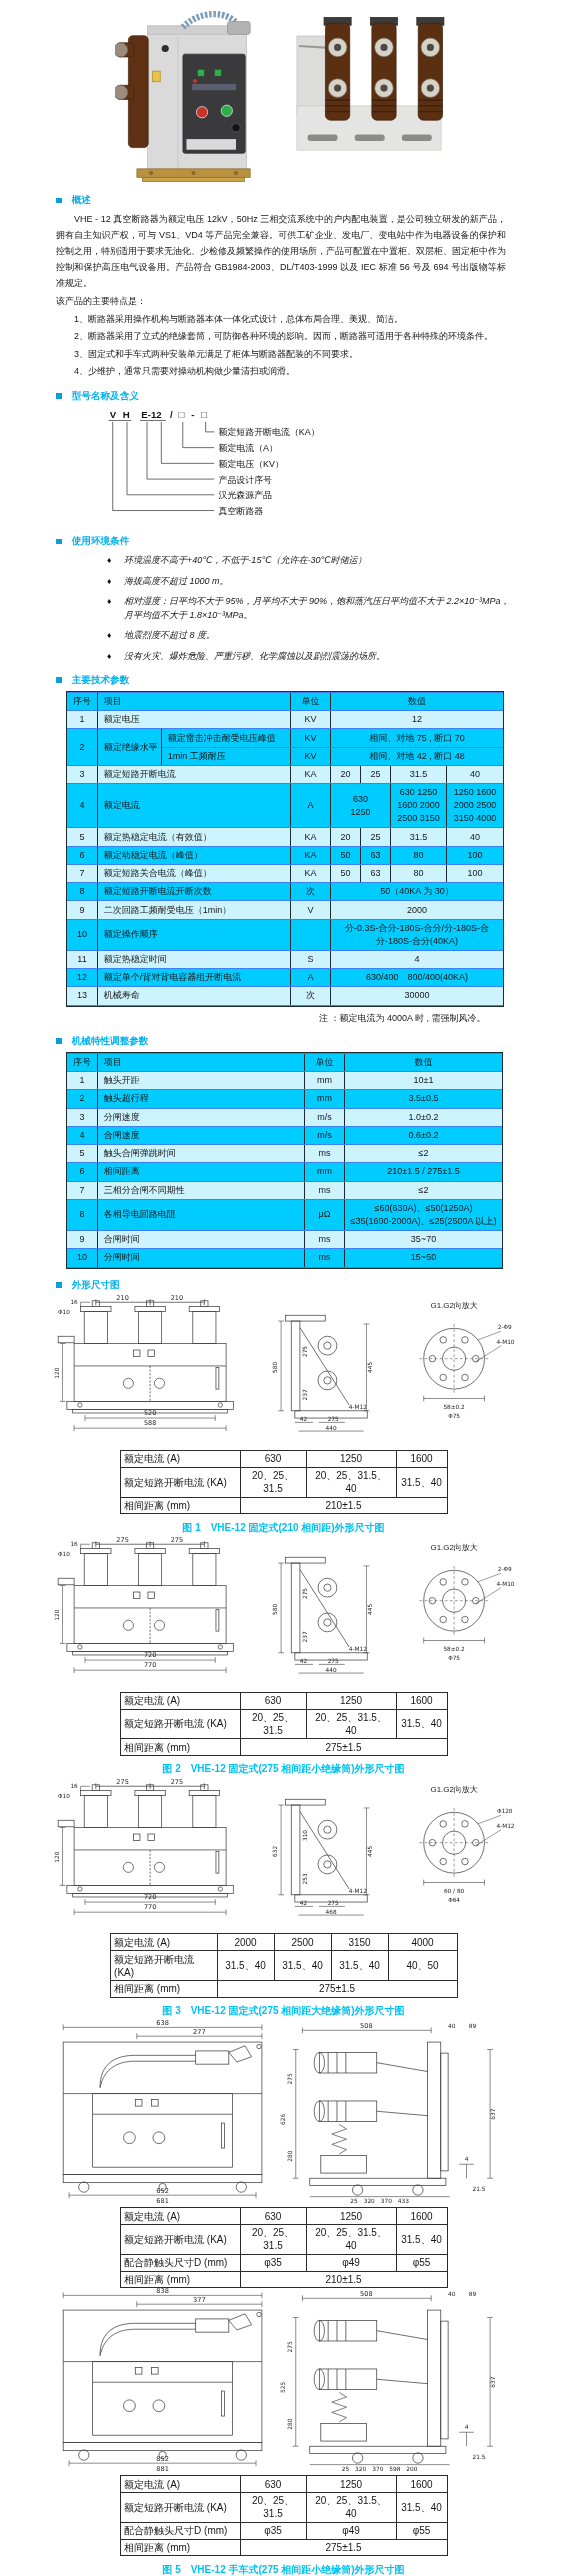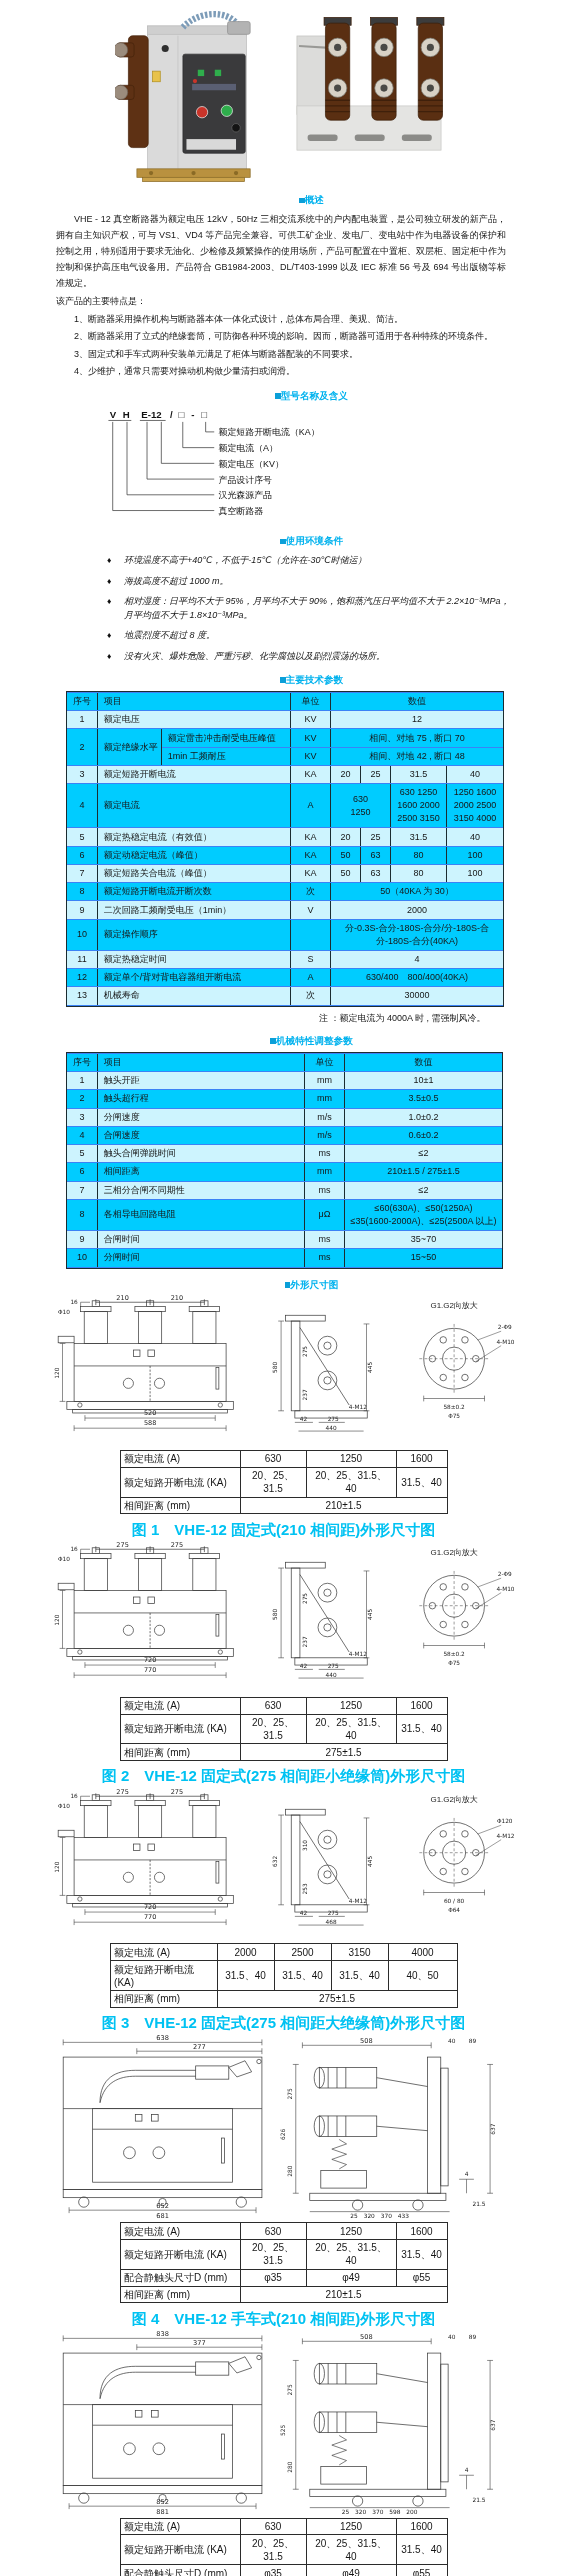--- a/index.html
+++ b/index.html
@@ -1,21 +1,21 @@
 <!DOCTYPE html>
 <html style="font-size:11.4px"><head>
 <meta charset="utf-8">
 <style>
   html,body{margin:0;padding:0;background:#fff;}
   body{font-family:"Liberation Sans","DejaVu Sans",sans-serif;color:#161616;}
   .page{width:567px;margin:0 auto;background:#fff;overflow:hidden;}
   
   .photos{display:flex;justify-content:center;align-items:flex-start;gap:21.4px;padding:5.7px 0 1.4px;}
   
-  .sec-h{display:flex;align-items:center;gap:0;font-size:9.6px;font-weight:bold;color:#00b2ee;margin:10px 0 3.6px 56px;justify-content:center;}
+  .sec-h{display:flex;align-items:center;gap:10px;font-size:9.6px;font-weight:bold;color:#00b2ee;margin:10px 0 3.6px 56px;}
   .sec-h .sq{width:5.7px;height:5.7px;background:#0b9fd8;flex:0 0 auto;}
   .para{margin:1.4px 61px 1.4px 56px;font-size:9px;line-height:1.8;text-align:justify;}
   .ind{text-indent:2em;}
   ul.diamond{list-style:none;margin:4.3px 0 2.9px 107px;padding:0;font-size:9px;line-height:1.55;}
   ul.diamond li{margin:6.4px 0;position:relative;padding-left:17px;max-width:386px;font-style:italic;}
   ul.diamond li::before{content:"♦";position:absolute;left:0;top:0;font-size:8.6px;color:#111;}
   
   table.t{border-collapse:separate;border-spacing:0 1.4px;background:#3b82f6;border:1.4px solid #1c2c30;margin:4.3px 0 0 66px;table-layout:fixed;}
   table.t td{border-right:1px solid #1c2c30;padding:2.1px 2.9px;text-align:center;font-size:9px;line-height:1.45;overflow:hidden;}
   table.t td:last-child{border-right:none;}
@@ -23,21 +23,21 @@
   tr.c td{background:#00ccff;}
   tr.p td{background:#cdf4fe;}
   .stack span{display:block;}
   .note{margin:5px 0 0 319px;font-size:9px;}
   
   .figure{margin-top:0;}
   .fig-svg{display:block;margin:0 auto;}
   table.ft{border-collapse:collapse;margin:2.9px auto 0;table-layout:fixed;}
   table.ft td{border:0.7px solid #2b2b2b;font-size:10px;padding:1.4px 3.6px;text-align:center;line-height:1.3;}
   table.ft td.l{text-align:left;}
-  .figcap{text-align:center;color:#00c2f2;font-size:15px;font-weight:bold;margin:6.4px 0 2.1px;}
+  .figcap{text-align:center;color:#00c2f2;font-size:10px;font-weight:bold;margin:6.4px 0 2.1px;}
   
   text.dim{font-size:9px;fill:#222;text-anchor:middle;font-family:"DejaVu Sans",sans-serif;}
   text.dims{font-size:8px;fill:#222;text-anchor:middle;font-family:"DejaVu Sans",sans-serif;}
   text.dtit{font-size:11px;fill:#222;text-anchor:middle;font-family:"Liberation Sans",sans-serif;}
   text.code{font-size:13.5px;font-weight:bold;fill:#111;}
   text.mlabel{font-size:12.5px;fill:#111;}
   .hidden-defs{position:absolute;width:0;height:0;overflow:hidden;}
 </style>
 </head>
 <body>
@@ -716,21 +716,20 @@
               <td>φ35</td>
               <td>φ49</td>
               <td>φ55</td>
             </tr>
         <tr>
               <td class="l">相间距离 (mm)</td>
               <td colspan="3">210±1.5</td>
             </tr>
       </tbody>
         </table>
-      <div class="figcap">图 4　VHE-12 手车式(210 相间距)外形尺寸图</div>
     </div>
 
     <div class="figure">
       <svg class="fig-svg" width="472" height="184" viewBox="0 0 640 250">
         <use href="#sym-cart"></use>
         <text class="dim" x="155" y="7">838</text>
         <text class="dim" x="205" y="19">377</text>
         <text class="dim" x="155" y="235">852</text>
         <text class="dim" x="155" y="249">881</text>
         <text class="dim" x="432" y="11">508</text>

